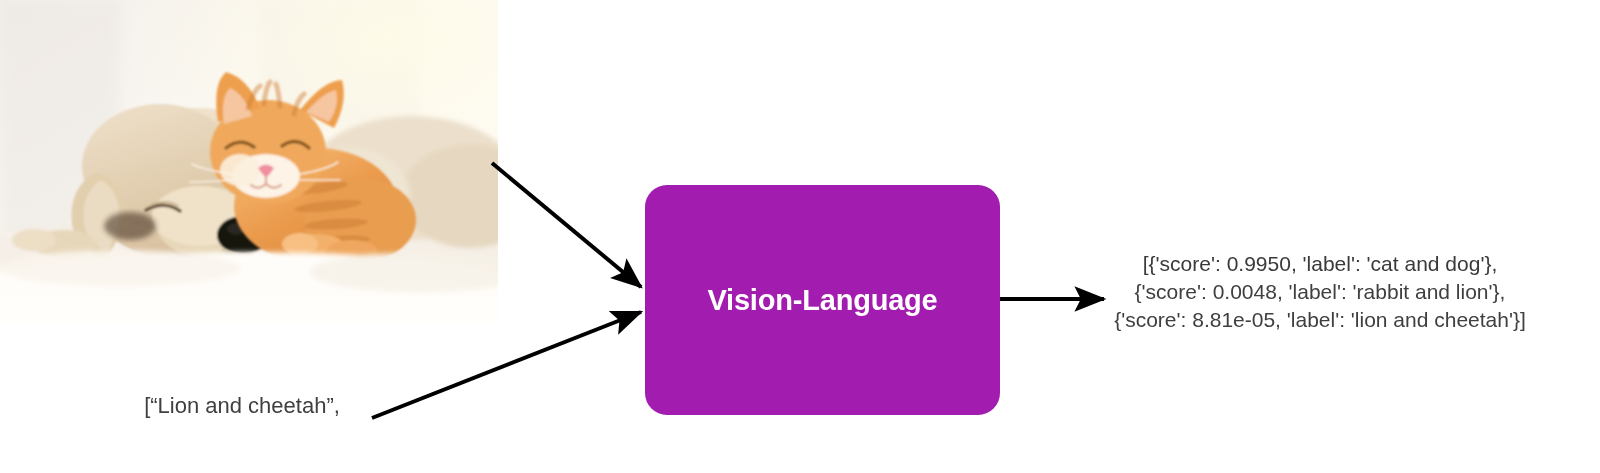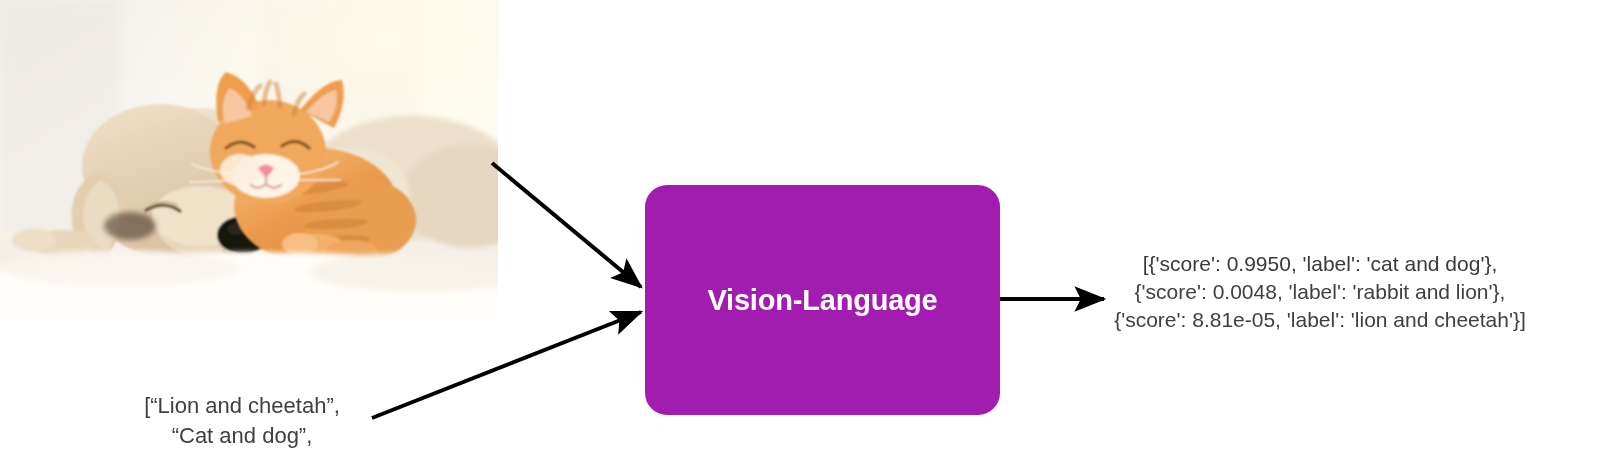--- a/index.html
+++ b/index.html
@@ -191,21 +191,20 @@
         <ellipse cx="250" cy="286" rx="270" ry="34" fill="#fffdf9"></ellipse>
         <ellipse cx="120" cy="268" rx="120" ry="18" fill="#f9f4ec" opacity="0.9"></ellipse>
         <ellipse cx="420" cy="272" rx="110" ry="20" fill="#f7f1e8" opacity="0.85"></ellipse>
       </g>
       <rect x="0" y="296" width="498" height="26" fill="#fffefb"></rect>
     </svg>
   </div>
 
   <div class="prompt">
     <div>[“Lion and cheetah”,</div>
-    <div>“Cat and dog”,</div>
   </div>
 
   <div class="model-box">
     <div class="label">
       <div>Vision-Language</div>
     </div>
   </div>
 
   <svg class="arrows" viewBox="0 0 1600 473" xmlns="http://www.w3.org/2000/svg">
     <defs>

